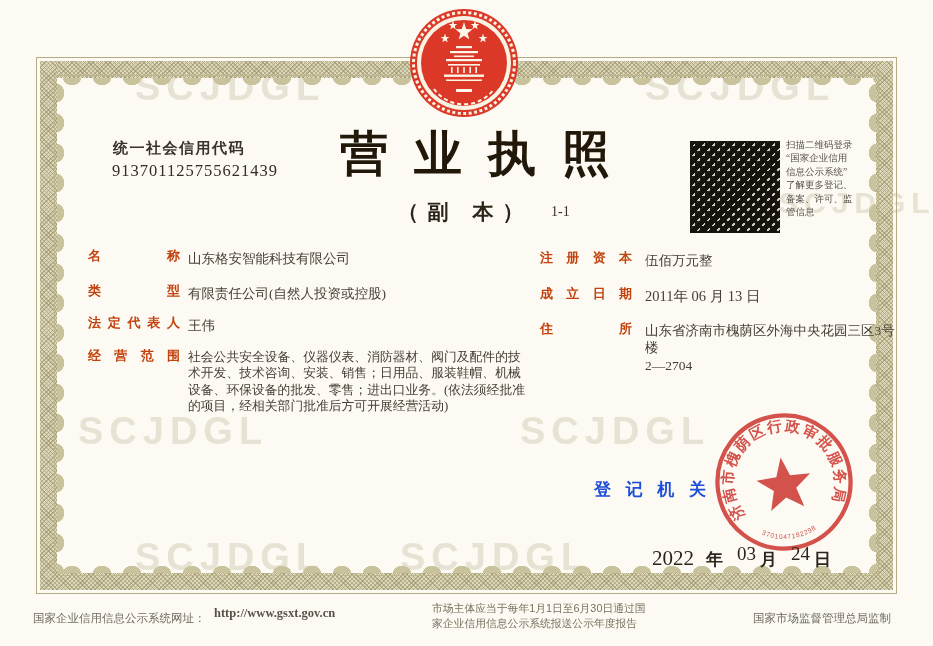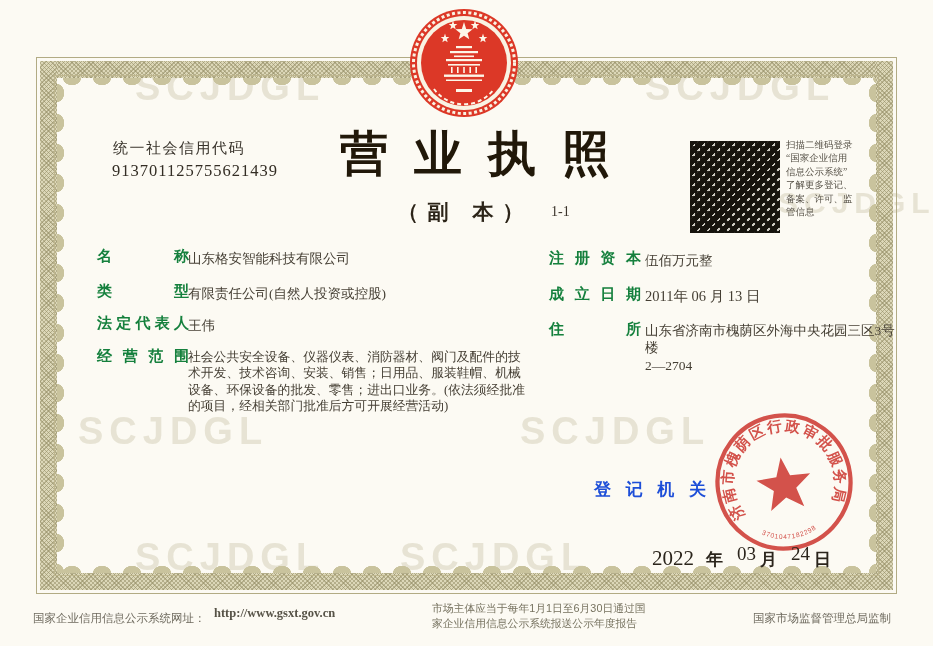--- a/index.html
+++ b/index.html
@@ -31,21 +31,21 @@
       background-image:radial-gradient(ellipse 12px 15px at 100% 50%,#c9c39d 58%,rgba(201,195,157,0) 62%);
       background-size:12px 30px;background-repeat:repeat-y;}
   .frame-line-inner{position:absolute;left:54px;top:75px;right:54px;bottom:70px;
       border:1px solid #beb68e;pointer-events:none;}
   
   .wm{position:absolute;font-weight:700;font-size:38px;letter-spacing:6px;
       color:rgba(186,180,146,.32);user-select:none;}
   .wm-big{position:absolute;font-weight:700;font-size:66px;letter-spacing:26px;
       color:rgba(172,166,142,.16);user-select:none;}
   
-  .credit-label{position:absolute;left:113px;top:139px;font-size:15px;font-weight:400;
+  .credit-label{position:absolute;left:113px;top:139px;font-size:15px;font-weight:700;
       letter-spacing:1.5px;color:#38332b;}
   .credit-code{position:absolute;left:112px;top:161px;font-size:16.5px;
       font-family:"Liberation Serif","DejaVu Serif",serif;letter-spacing:1px;color:#332d24;}
   .doc-title{position:absolute;left:290px;top:122px;width:370px;text-align:center;
       font-size:48px;font-weight:900;letter-spacing:26px;text-indent:26px;color:#211809;}
   .doc-subtitle{position:absolute;left:330px;top:198px;width:270px;text-align:center;
       font-size:21px;font-weight:600;letter-spacing:9px;color:#2c2418;}
   .page-no{position:absolute;left:551px;top:204px;font-size:14px;color:#3a332a;
       font-family:"Liberation Serif","DejaVu Serif",serif;}
   .emblem{position:absolute;left:402px;top:5px;width:124px;height:120px;}
@@ -53,22 +53,22 @@
   .qr{position:absolute;left:690px;top:141px;width:90px;height:92px;
       background:
         repeating-linear-gradient(90deg, rgba(22,19,13,.95) 0 2px, transparent 2px 5px),
         repeating-linear-gradient(0deg, rgba(22,19,13,.9) 0 2px, transparent 2px 5px),
         repeating-linear-gradient(135deg, transparent 0 5px, rgba(238,235,226,.85) 5px 7px),
         #17140e;}
   .qr-caption{position:absolute;left:786px;top:139px;width:82px;font-size:9.5px;
       line-height:1.42;color:#555046;white-space:pre-line;
       font-family:"Liberation Serif","DejaVu Serif",serif;}
   
-  .flabel{position:absolute;font-size:15px;font-weight:700;color:#15803d;width:92px;
-      text-align:justify;text-align-last:justify;margin-left:9px;}
+  .flabel{position:absolute;font-size:13px;font-weight:700;color:#c2410c;width:92px;
+      text-align:justify;text-align-last:justify;}
   .fvalue{position:absolute;font-size:13.5px;color:#443e33;line-height:1.28;
       font-family:"Liberation Serif","DejaVu Serif",serif;white-space:pre-line;}
   .scope{font-size:12.8px;width:338px;}
   .reg-label{position:absolute;left:594px;top:478px;font-size:17px;font-weight:700;
       color:#1d4ed8;width:112px;text-align:justify;text-align-last:justify;}
   
   .seal{position:absolute;left:708px;top:406px;width:152px;height:152px;
       transform:rotate(-8deg);opacity:.9;}
   .date-row{position:absolute;left:652px;top:546px;display:flex;align-items:flex-end;
       font-size:17px;color:#2b251c;}

